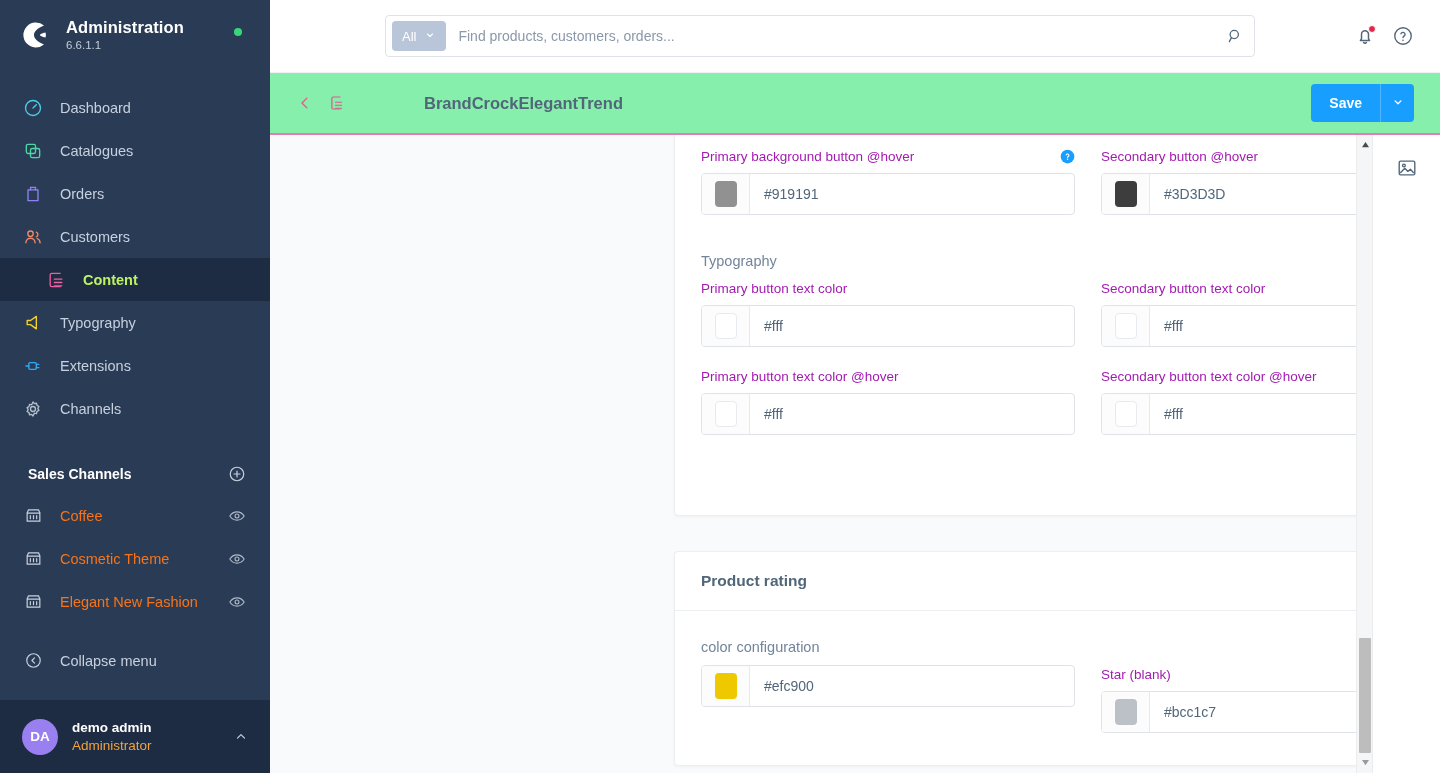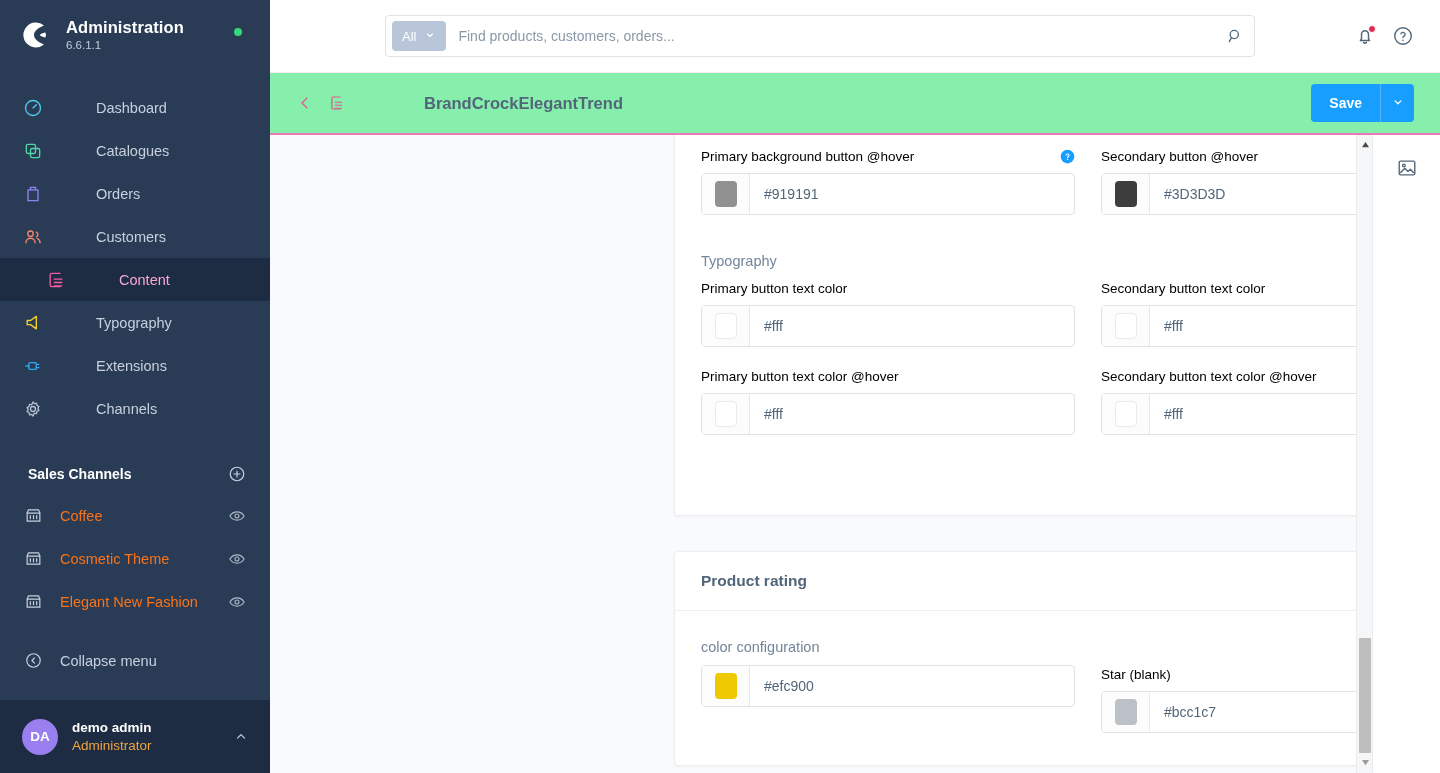--- a/index.html
+++ b/index.html
@@ -29,25 +29,25 @@
   .sb-title { color: #fff; font-size: 16.5px; font-weight: bold; letter-spacing: .1px; }
   .sb-ver { color: #c3cbd8; font-size: 11.5px; margin-top: 2px; }
   .sb-dot { width: 8px; height: 8px; border-radius: 50%; background: #37d779;
             position: absolute; right: 28px; top: 28px; }
 
   .sb-nav { margin-top: 18px; }
   .sb-item {
     display: flex; align-items: center;
     height: 43px; padding-left: 22px;
     color: #c7d0de; font-size: 14.5px;
-    cursor: pointer; position: relative; gap: 36px;
+    cursor: pointer; position: relative;
   }
   .sb-item .ico { width: 22px; height: 22px; flex: 0 0 22px; margin-right: 16px;
                   display: flex; align-items: center; justify-content: center; }
-  .sb-item.active { background: #1d2c42; color: #f9a8d4; font-weight: normal; padding-left: 45px; }
+  .sb-item.active { background: #1d2c42; color: #bef264; font-weight: bold; padding-left: 45px; }
 
   .sb-section {
     display: flex; align-items: center; justify-content: space-between;
     padding: 0 24px 0 28px; height: 40px; margin-top: 24px;
   }
   .sb-section-t { color: #ffffff; font-size: 14px; font-weight: bold; }
   .sb-plus { width: 18px; height: 18px; cursor: pointer; }
 
   .sb-ch {
     display: flex; align-items: center;
@@ -173,21 +173,21 @@
   }
   .card-body { padding: 28px 26px 32px 26px; }
 
   .group-title { font-size: 14.5px; color: #73859a; margin-bottom: 10px; }
   .grid2 { display: grid; grid-template-columns: 374px 374px; column-gap: 26px; }
   .field { margin-bottom: 20px; }
   .field-label-row {
     display: flex; align-items: center; justify-content: space-between;
     margin-bottom: 8px; height: 18px;
   }
-  .field-label { font-size: 13.5px; color: #000000; }
+  .field-label { font-size: 13.5px; color: #a21caf; }
   .help-ico { width: 15px; height: 15px; cursor: pointer; }
 
   .colorfield {
     display: flex; align-items: stretch; height: 42px;
     border: 1px solid #dfe3e8; border-radius: 4px; background: #fff;
     overflow: hidden;
   }
   .sw-box {
     width: 48px; flex: 0 0 48px; background: #fcfcfd;
     border-right: 1px solid #e6e9ed;

